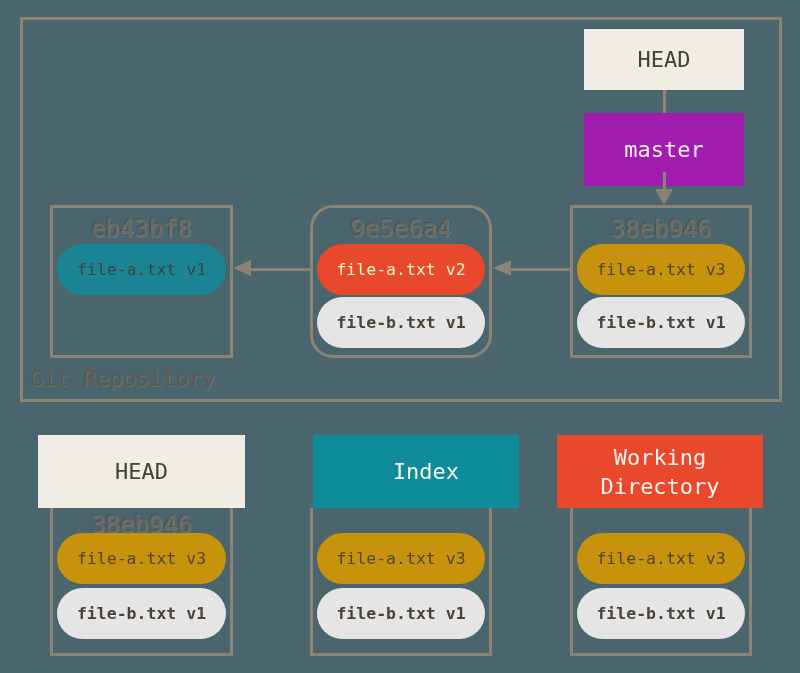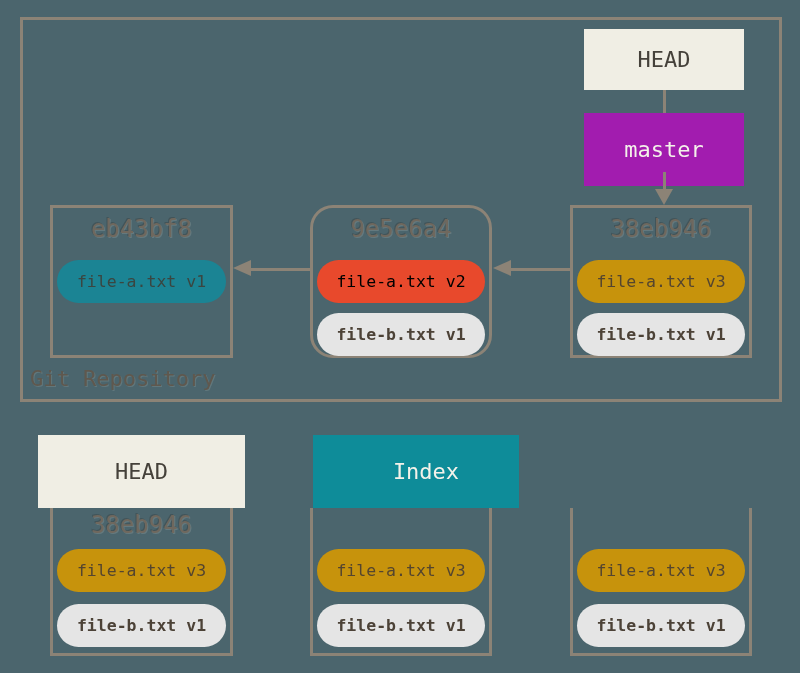--- a/index.html
+++ b/index.html
@@ -55,28 +55,28 @@
   .commit-1{left:50px;width:183px;}
   .commit-2{left:310px;width:182px;border-radius:23px;}
   .commit-3{left:570px;width:182px;}
   .hash-label{
     position:absolute;left:0;right:0;top:7px;text-align:center;
     font-size:24px;color:#6F685E;
     text-shadow:1px 1px 0 rgba(235,232,220,0.16),-1px -1px 0 rgba(40,36,30,0.25);
   }
   
   .pill{
-    position:absolute;left:4px;right:4px;height:43px;border-radius:26px;
+    position:absolute;left:4px;right:4px;height:51px;border-radius:26px;
     display:flex;align-items:center;justify-content:center;
-    font-size:16.5px;color:#4C4237;white-space:nowrap;margin-top:16px;
+    font-size:16.5px;color:#4C4237;white-space:nowrap;
   }
   .slot-a{top:36px;}
   .slot-b{top:89px;}
   .p-teal{background:#1B8494;color:#3A4641;}
-  .p-red{background:#E8492C;color:#000000;}
+  .p-red{background:#E8492C;color:#fef9c3;}
   .p-gold{background:#C7930C;color:#54452F;}
   .p-cream{background:#e5e5e5;font-weight:bold;}
   
   .area-header{
     position:absolute;top:435px;height:73px;
     display:flex;align-items:center;justify-content:center;
     font-size:22px;line-height:29px;text-align:center;box-sizing:border-box;
     padding:0 14px;
   }
   .area-head{left:38px;width:207px;background:#F0EEE4;color:#45413A;}
@@ -138,18 +138,19 @@
     <div class="pill slot-a p-gold">file-a.txt v3</div>
     <div class="pill slot-b p-cream">file-b.txt v1</div>
   </div>
 
   <div class="area-header area-index">Index</div>
   <div class="area-box area-box-2">
     <div class="pill slot-a p-gold">file-a.txt v3</div>
     <div class="pill slot-b p-cream">file-b.txt v1</div>
   </div>
 
+  <div class="area-header area-wd">Working Directory</div>
   <div class="area-box area-box-3">
     <div class="pill slot-a p-gold">file-a.txt v3</div>
     <div class="pill slot-b p-cream">file-b.txt v1</div>
   </div>
 
 </div>
 
 </body></html>

